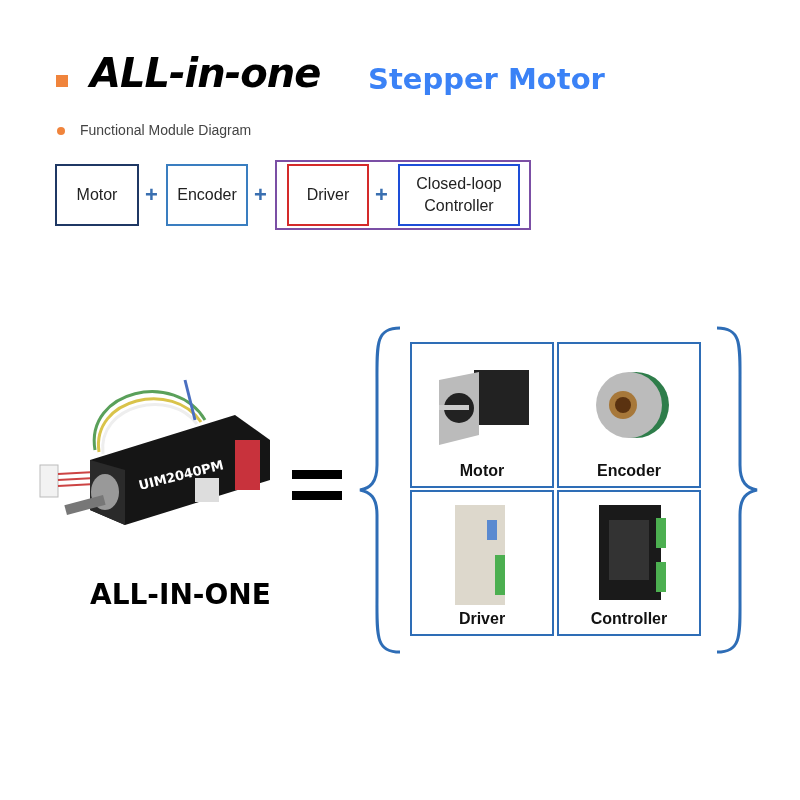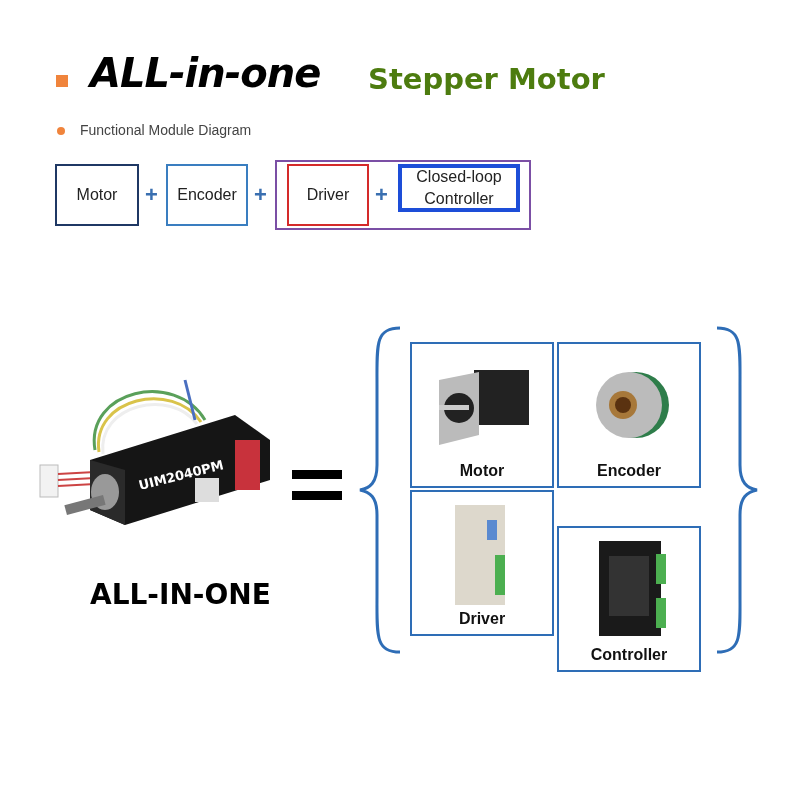--- a/index.html
+++ b/index.html
@@ -1,20 +1,20 @@
 <!DOCTYPE html>
 <html><head>
 <meta charset="utf-8">
 <style>
   html,body{margin:0;padding:0;background:#fff;}
   body{width:800px;height:800px;position:relative;overflow:hidden;font-family:"Liberation Sans",sans-serif;}
   .abs{position:absolute;}
   .title-bullet{left:56px;top:75px;width:12px;height:12px;background:#f0843c;}
   .title-main{left:90px;top:50px;font-family:"DejaVu Sans",sans-serif;font-weight:900;font-size:40px;color:#000;letter-spacing:-1px;font-style:italic;}
-  .title-sub{left:368px;top:62px;font-family:"DejaVu Sans",sans-serif;font-weight:bold;font-size:29px;color:#4d7c0f;text-align:right;}
+  .title-sub{left:368px;top:62px;font-family:"DejaVu Sans",sans-serif;font-weight:bold;font-size:29px;color:#3b82f6;text-align:right;}
   .sub-dot{left:57px;top:127px;width:8px;height:8px;border-radius:50%;background:#f0843c;}
   .sub-text{left:72px;top:122px;font-size:14px;color:#444;margin-left:8px;}
   .box{position:absolute;display:flex;align-items:center;justify-content:center;text-align:center;font-size:16px;color:#222;background:#fff;box-sizing:border-box;line-height:1.35;}
   .plus{position:absolute;font-size:22px;color:#3a6fb0;font-weight:bold;}
   .eq{left:292px;top:470px;width:50px;}
   .eq div{height:9px;background:#000;margin-bottom:12px;}
   .allinone{left:90px;top:578px;font-family:"DejaVu Sans",sans-serif;font-weight:900;font-size:28px;color:#000;}
   .cell{position:absolute;border:2px solid #2e6db6;box-sizing:border-box;background:#fff;}
   .cell .lbl{position:absolute;left:0;right:0;bottom:6px;text-align:center;font-weight:bold;font-size:16px;color:#111;}
   .cell .img{position:absolute;}
@@ -34,21 +34,21 @@
 <div class="plus" style="left:145px;top:182px;">+</div>
 <div class="box" style="left:166px;top:164px;width:82px;height:62px;border:2px solid #3a7ec0;">
     <span>Encoder</span>
   </div>
 <div class="plus" style="left:254px;top:182px;">+</div>
 <div class="abs" style="left:275px;top:160px;width:256px;height:70px;border:2px solid #7b4fa5;box-sizing:border-box;"></div>
 <div class="box" style="left:287px;top:164px;width:82px;height:62px;border:2px solid #d42a2a;">
     <span>Driver</span>
   </div>
 <div class="plus" style="left:375px;top:182px;">+</div>
-<div class="box" style="left:398px;top:164px;width:122px;height:48px;border:4px solid #1d4ed8;padding:0 6px;">
+<div class="box" style="left:398px;top:164px;width:122px;height:62px;border:2px solid #1d4ed8;padding:0 6px;">
     <span>Closed-loop Controller</span>
   </div>
 
 <svg class="abs" style="left:35px;top:370px;" width="250" height="160" viewBox="0 0 250 160">
   <path d="M60 80 C50 20 140 0 170 50" stroke="#5aa05a" stroke-width="3" fill="none"></path>
   <path d="M64 82 C56 28 138 10 166 52" stroke="#d9c34a" stroke-width="3" fill="none"></path>
   <path d="M68 84 C62 34 136 18 162 54" stroke="#eee" stroke-width="3" fill="none"></path>
   <path d="M150 10 L160 50" stroke="#4a6fc0" stroke-width="3"></path>
   <rect x="5" y="95" width="18" height="32" fill="#f2f2f2" stroke="#bbb"></rect>
   <path d="M23 104 L60 102 M23 110 L60 108 M23 116 L60 114" stroke="#c44" stroke-width="2"></path>
@@ -93,21 +93,21 @@
   <div class="lbl">Encoder</div>
 </div>
 <div class="cell" style="left:410px;top:490px;width:144px;height:146px;">
   <svg class="img" style="left:35px;top:8px;" width="80" height="110" viewBox="0 0 80 110">
     <rect x="8" y="5" width="50" height="100" fill="#ddd8cc"></rect>
     <rect x="40" y="20" width="10" height="20" fill="#5a8ad0"></rect>
     <rect x="48" y="55" width="10" height="40" fill="#4caf50"></rect>
   </svg>
   <div class="lbl">Driver</div>
 </div>
-<div class="cell" style="left:557px;top:490px;width:144px;height:146px;margin-top:36px;">
+<div class="cell" style="left:557px;top:490px;width:144px;height:146px;">
   <svg class="img" style="left:35px;top:8px;" width="80" height="110" viewBox="0 0 80 110">
     <rect x="5" y="5" width="62" height="95" fill="#1a1a1a"></rect>
     <rect x="15" y="20" width="40" height="60" fill="#333"></rect>
     <rect x="62" y="18" width="10" height="30" fill="#4caf50"></rect>
     <rect x="62" y="62" width="10" height="30" fill="#4caf50"></rect>
   </svg>
   <div class="lbl">Controller</div>
 </div>
 
 </body></html>

